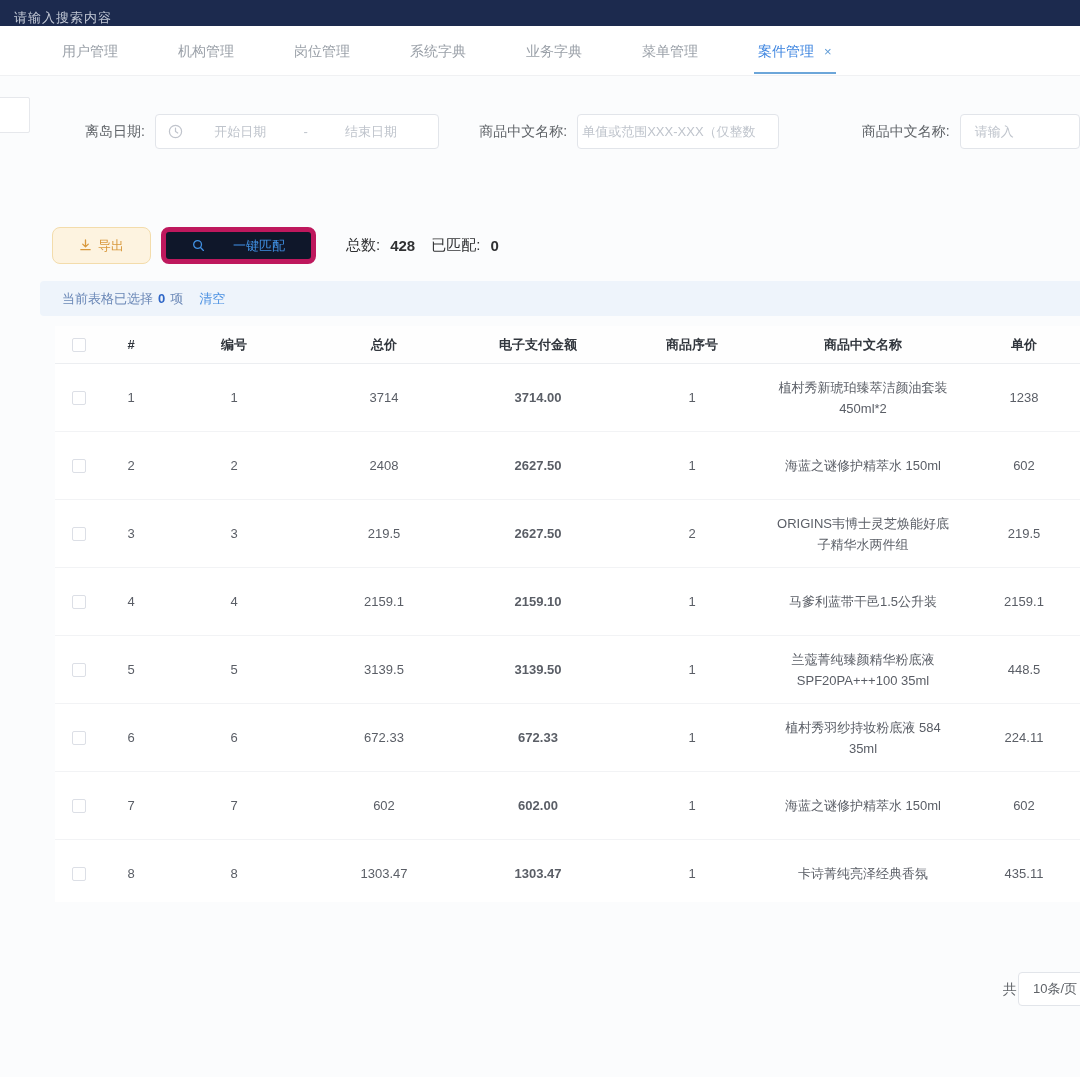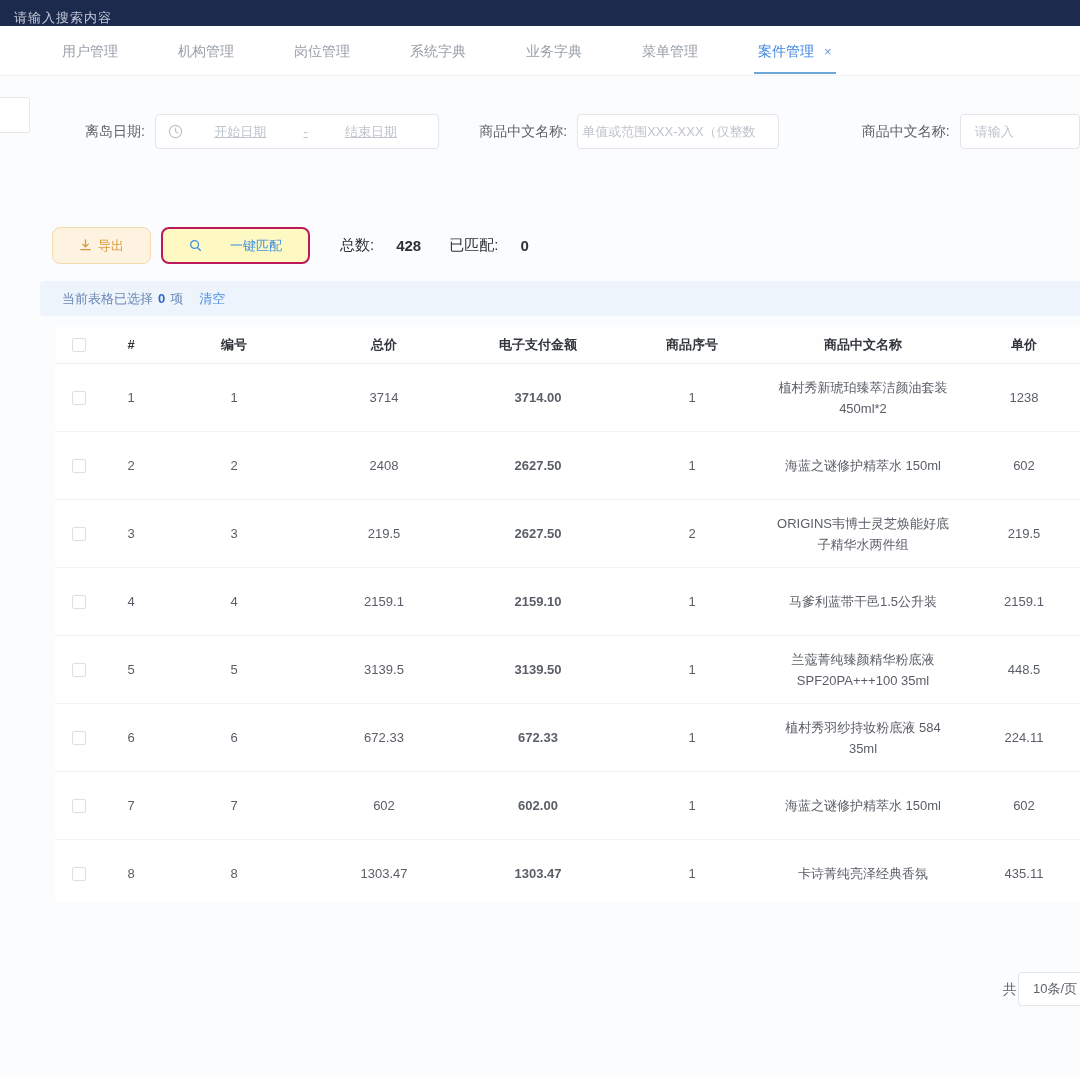--- a/index.html
+++ b/index.html
@@ -18,36 +18,36 @@
 
   
   .corner-box { position:absolute; left:-4px; top:97px; width:34px; height:36px; background:#fff; border:1px solid #e6e8ec; border-radius:2px; }
 
   .content { position:relative; padding:0; }
 
   
   .filters { display:flex; align-items:center; padding:38px 0 0 85px; }
   .f-label { font-size:14px; color:#5f6368; white-space:nowrap; margin-right:10px; }
   .inp { background:#fff; border:1px solid #e2e5ea; border-radius:4px; height:35px; display:flex; align-items:center; color:#c0c4cc; font-size:13px; }
-  .date-range { width:312px; padding:16px 12px;text-decoration:underline; }
+  .date-range { width:312px; padding:16px 12px; }
   .date-range .ph { flex:1; text-align:center; color:#bfc4cc; }
   .date-range .sep { padding:0 8px; color:#bfc4cc; }
   .clock { width:15px; height:15px; flex:0 0 auto; margin-right:2px; }
   .amount-input { width:222px; padding:0 4px; margin-left:22px; }
   .amount-input .ph { color:#bfc4cc; white-space:nowrap; overflow:hidden; }
   .lbl2 { margin-left:83px; }
   .name-input { width:130px; padding:0 14px; }
   .name-input .ph { color:#bfc4cc; white-space:nowrap; }
 
   
   .toolbar { display:flex; align-items:center; padding:78px 0 0 52px; }
   .btn { display:flex; align-items:center; gap:6px; font-size:13px; border-radius:8px; height:37px; padding:0 26px; cursor:pointer; }
   .btn-export { background:#fdf3e0; border:1px solid #f3dcab; color:#d8993d; }
-  .btn-match { background:#fef9c3; border:2px solid #be185d; color:#4090e2; margin-left:10px;gap:28px; }
-  .stats { margin-left:30px; font-size:15px; color:#303133; display:flex; gap:22px; align-items:center; }
+  .btn-match { background:#0f172a; border:5px solid #be185d; color:#4090e2; margin-left:10px;gap:28px; }
+  .stats { margin-left:30px; font-size:15px; color:#303133; display:flex; gap:10px; align-items:center; }
   .stats b { font-weight:700; }
 
   
   .selbar { margin:17px 0 0 40px; width:1060px; background:#eef4fb; border-radius:4px; height:35px; display:flex; align-items:center; padding-left:22px; font-size:13px; color:#6b88b7; }
   .selbar .cnt { color:#2e66c7; font-weight:700; margin:0 5px; }
   .selbar .suffix { margin-right:16px; }
   .selbar .clear { color:#4a90e2; cursor:pointer; }
 
   
   .table-clip { margin:10px 0 0 55px; width:1025px; height:576px; overflow:hidden; position:relative; }

